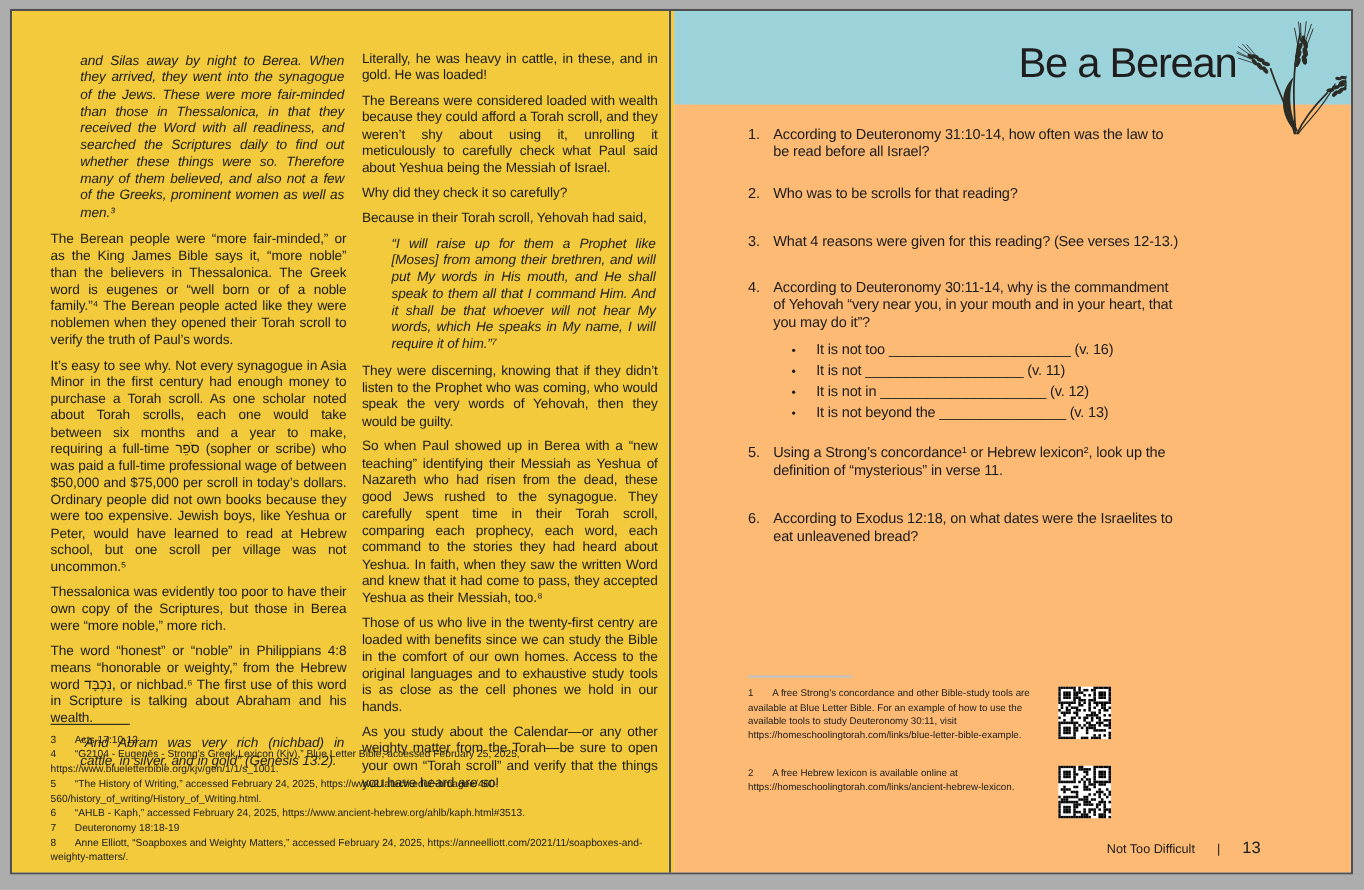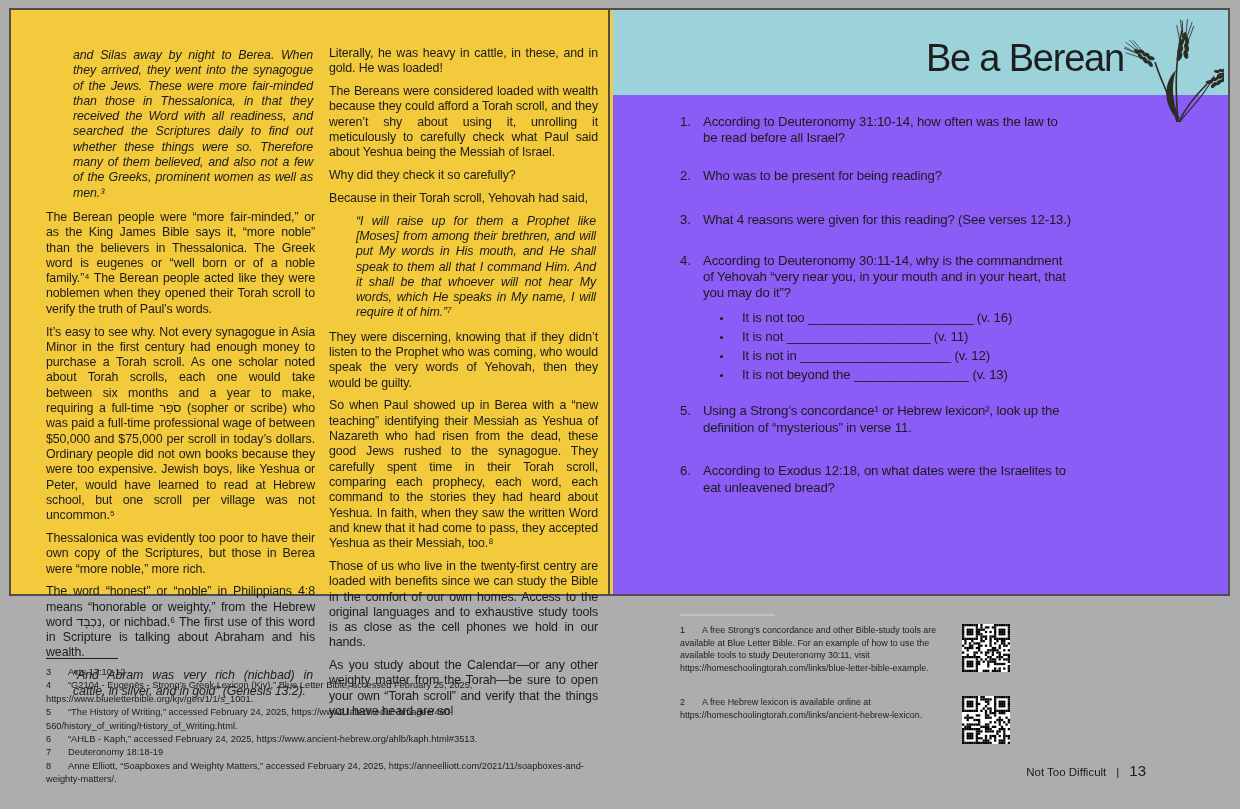--- a/index.html
+++ b/index.html
@@ -5,52 +5,52 @@
   * { margin:0; padding:0; box-sizing:border-box; }
   html,body { width:1240px; height:809px; }
   body {
     background:#adadad;
     position:relative;
     overflow:hidden;
     font-family:"Liberation Sans", sans-serif;
     color:#1b1b1b;
   }
   .spread {
-    position:absolute; left:9px; top:8px; width:1221px; height:588px;
+    position:absolute; left:9px; top:8px; width:1221px; height:787px;
     display:flex; border:2px solid #4f4f4f; background:#ffffff;
   }
   
   .page-left { width:597px; background:#f2ca3c; position:relative; flex:none; }
   .gutter-line { width:2px; background:#4f4f4f; flex:none; }
   .gutter-sliver { width:3px; background:#f2ca3c; flex:none; }
   .columns { position:absolute; left:35px; top:36px; width:552px; display:flex; gap:14px; }
   .col { width:269px; font-size:12.4px; line-height:15.3px; text-align:justify; letter-spacing:-0.1px; }
   .para { margin-bottom:7.5px; }
   .quote { font-style:italic; margin:2px 2px 9px 27px; }
   .fn-block-left { position:absolute; left:35px; right:0; top:648px; font-size:9.3px; line-height:13.4px; text-align:left; letter-spacing:0; }
   .fn-rule-left { width:72px; border-top:1.4px solid #1e1e1e; margin-bottom:7px; }
   .fn-num { display:inline-block; width:22px; }
   
-  .page-right { flex:1; background:#8b5cf6; position:relative; }
+  .page-right { flex:1; background:#fdba74; position:relative; }
   .band { position:absolute; left:0; top:0; right:0; height:85px; background:#9cd3db; }
   .title { position:absolute; top:27px; right:104px; font-size:38px; font-weight:normal; letter-spacing:-1.2px; color:#1e1e1e; white-space:nowrap; }
   .wheat { position:absolute; top:8px; right:4px; width:100px; height:106px; }
   .questions { position:absolute; left:67px; top:104px; width:392px; font-size:13.2px; line-height:16.4px; letter-spacing:-0.15px; }
   .q { display:flex; }
   .q-num { width:23px; flex:none; }
   .q-text { flex:1; }
   .q-bullets { margin-top:8px; list-style:none; }
   .q-bullets li { position:relative; padding-left:39px; margin-bottom:2.5px; }
   .q-bullets li::before { content:""; position:absolute; left:17px; top:7px; width:3px; height:3px; border-radius:50%; background:#1b1b1b; }
   .fn-right { position:absolute; left:67px; top:604px; width:330px; }
   .fn-rule-right { width:95px; border-top:2px solid #c2c2c2; margin-bottom:8px; }
   .fn-item { display:flex; gap:10px; margin-bottom:22px; align-items:flex-start; }
   .fn-text { flex:1; font-size:8.9px; line-height:12.6px; letter-spacing:0; }
   .qr { width:48px; height:48px; flex:none; }
-  .footer { position:absolute; top:752px; right:82px; display:flex; gap:10px; align-items:baseline; font-size:11.5px; }
+  .footer { position:absolute; top:752px; right:82px; display:flex; gap:20px; align-items:baseline; font-size:11.5px; }
   .footer .page-num { font-size:15px; }
 </style>
 </head>
 <body>
 
 <div class="spread">
 
   <div class="page-left">
     <div class="columns">
       <div class="col">
@@ -126,21 +126,21 @@
       <use href="#wh" transform="translate(90,56) rotate(78) scale(0.65)"></use>
     </svg>
 
     <div class="questions">
       <div class="q" style="margin-bottom:21px">
         <span class="q-num">1.</span>
         <span class="q-text">According to Deuteronomy 31:10-14, how often was the law to be read before all Israel?</span>
       </div>
       <div class="q" style="margin-bottom:28px">
         <span class="q-num">2.</span>
-        <span class="q-text">Who was to be present for being reading?</span>
+        <span class="q-text">Who was to be scrolls for that reading?</span>
       </div>
       <div class="q" style="margin-bottom:24px">
         <span class="q-num">3.</span>
         <div class="q-text">
           <div>What 4 reasons were given for this reading? (See verses 12-13.)</div>
         </div>
       </div>
       <div class="q" style="margin-bottom:18px">
         <span class="q-num">4.</span>
         <div class="q-text">

